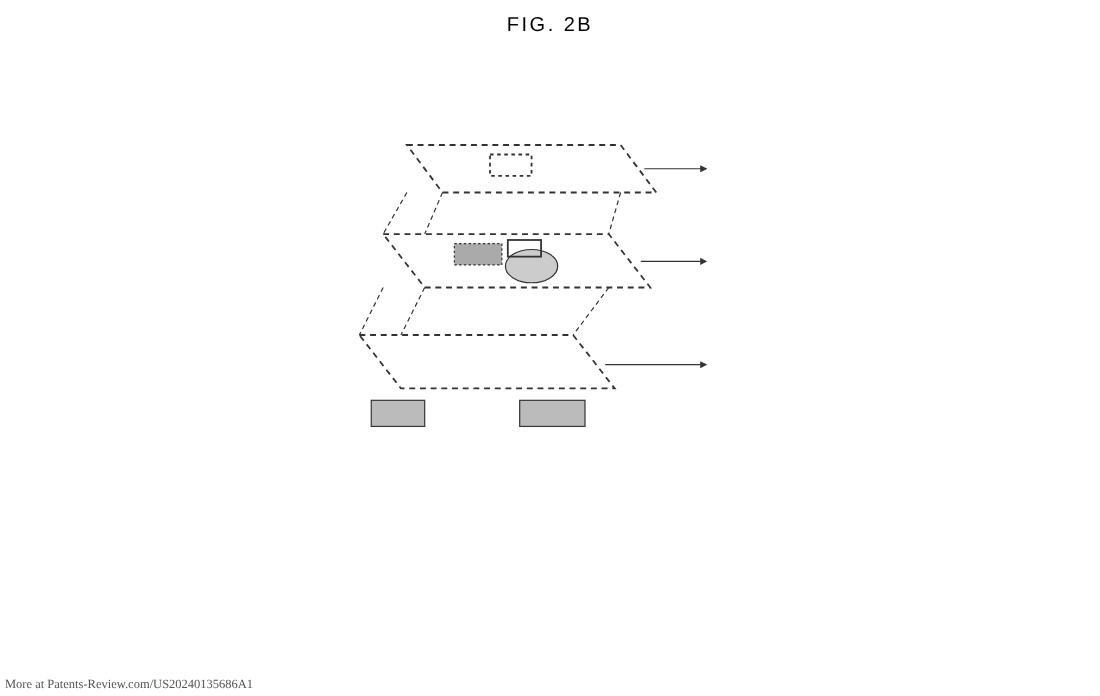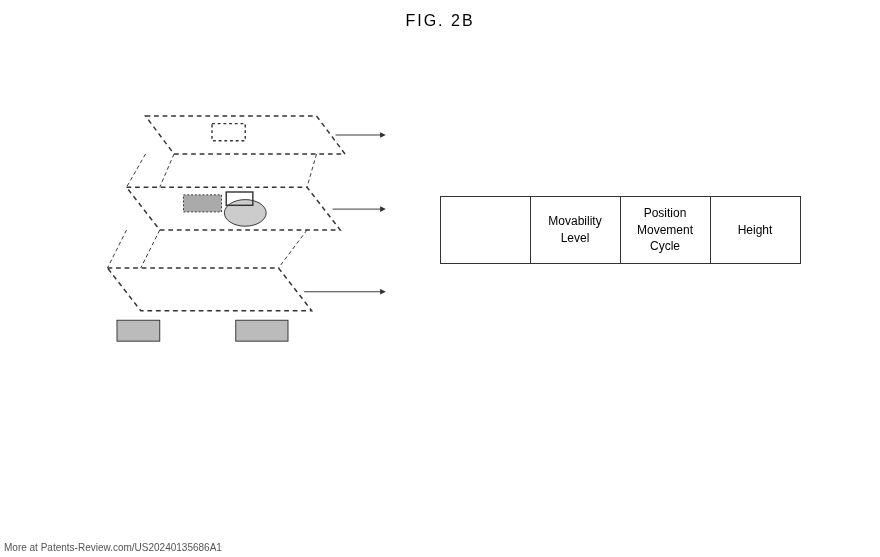--- a/index.html
+++ b/index.html
@@ -71,20 +71,21 @@
       font-size: 12px;
       min-width: 110px;
     }
 
     .footer-text {
       position: absolute;
       bottom: 4px;
       left: 4px;
       font-size: 10px;
       color: #555;
+      font-family: Liberation Serif, serif;
     }
   </style>
 </head>
 <body>
 
 <div class="page-title">FIG.  2B</div>
 
 <div class="main-content">
 
   <div class="diagram-area">
@@ -124,23 +125,17 @@
       <defs>
         <marker id="arrowhead" markerWidth="6" markerHeight="6" refX="3" refY="3" orient="auto">
           <path d="M0,0 L0,6 L6,3 z" fill="#333"></path>
         </marker>
       </defs>
     </svg>
   </div>
 
   <table class="data-table">
     <tbody>
-      <tr class="header-row">
-        <td></td>
-        <td>Movability<br>Level</td>
-        <td>Position<br>Movement<br>Cycle</td>
-        <td>Height</td>
-      </tr>
     </tbody>
   </table>
 </div>
 
 <div class="footer-text">More at Patents-Review.com/US20240135686A1</div>
 
 </body></html>

